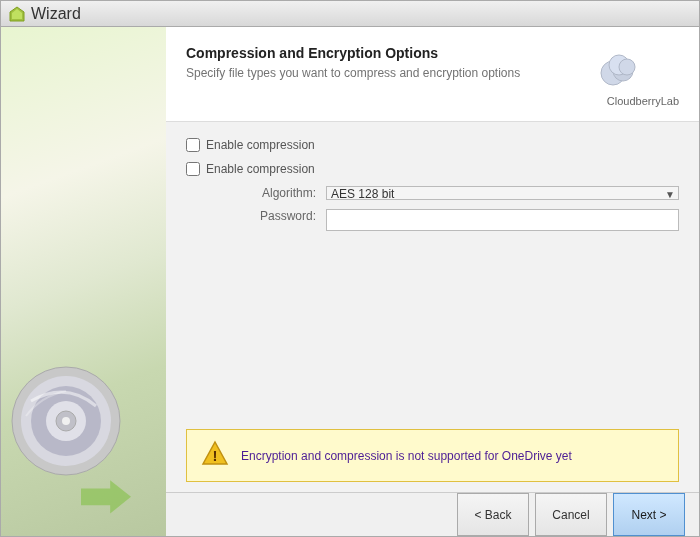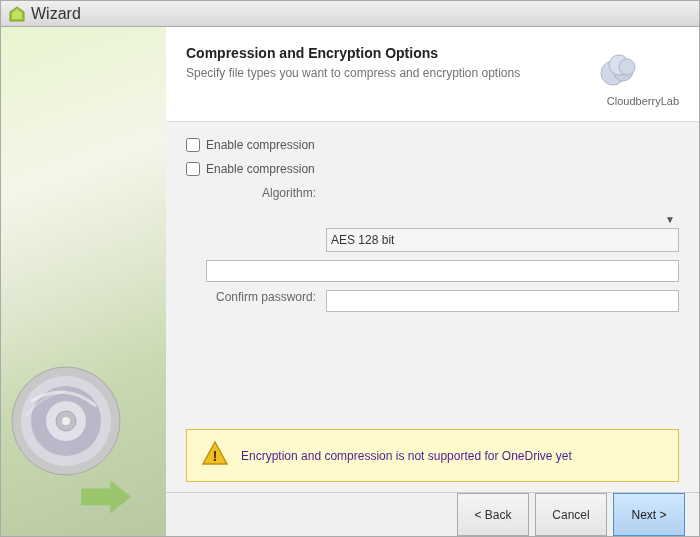--- a/index.html
+++ b/index.html
@@ -187,28 +187,27 @@
       position: relative;
     }
 
     .select-wrapper {
       flex: 1;
       position: relative;
     }
 
     .select-wrapper select {
       width: 100%;
-      height: 24px;
+      height: 14px;
       border: 1px solid #bbb;
       background: #f5f5f5;
       padding: 0 24px 0 4px;
       font-size: 12px;
       color: #333;
       appearance: none;
-      margin-top: 42px;
       -webkit-appearance: none;
     }
 
     .select-arrow {
       position: absolute;
       right: 4px;
       top: 50%;
       transform: translateY(-50%);
       font-size: 10px;
       color: #555;
@@ -333,27 +332,24 @@
             <div class="select-wrapper">
               <select class="field-select">
                 <option>AES 128 bit</option>
                 <option>AES 256 bit</option>
               </select>
               <span class="select-arrow">▼</span>
             </div>
           </div>
 
           <div class="field-row">
+            <span class="field-label">Password:</span>
             <input type="password" class="field-input" style="">
           </div>
 
-          <div class="field-row">
-            <span class="field-label">Confirm password:</span>
-            <input type="password" class="field-input" style="">
-          </div>
         </div>
       </div>
 
       <div class="warning-box">
         <div class="warning-icon">
           <svg width="28" height="28" viewBox="0 0 28 28">
             <polygon points="14,2 26,24 2,24" fill="#f0c020" stroke="#c09010" stroke-width="1.5"></polygon>
             <text x="14" y="21" text-anchor="middle" font-size="15" font-weight="bold" fill="#5a3000">!</text>
           </svg>
         </div>

